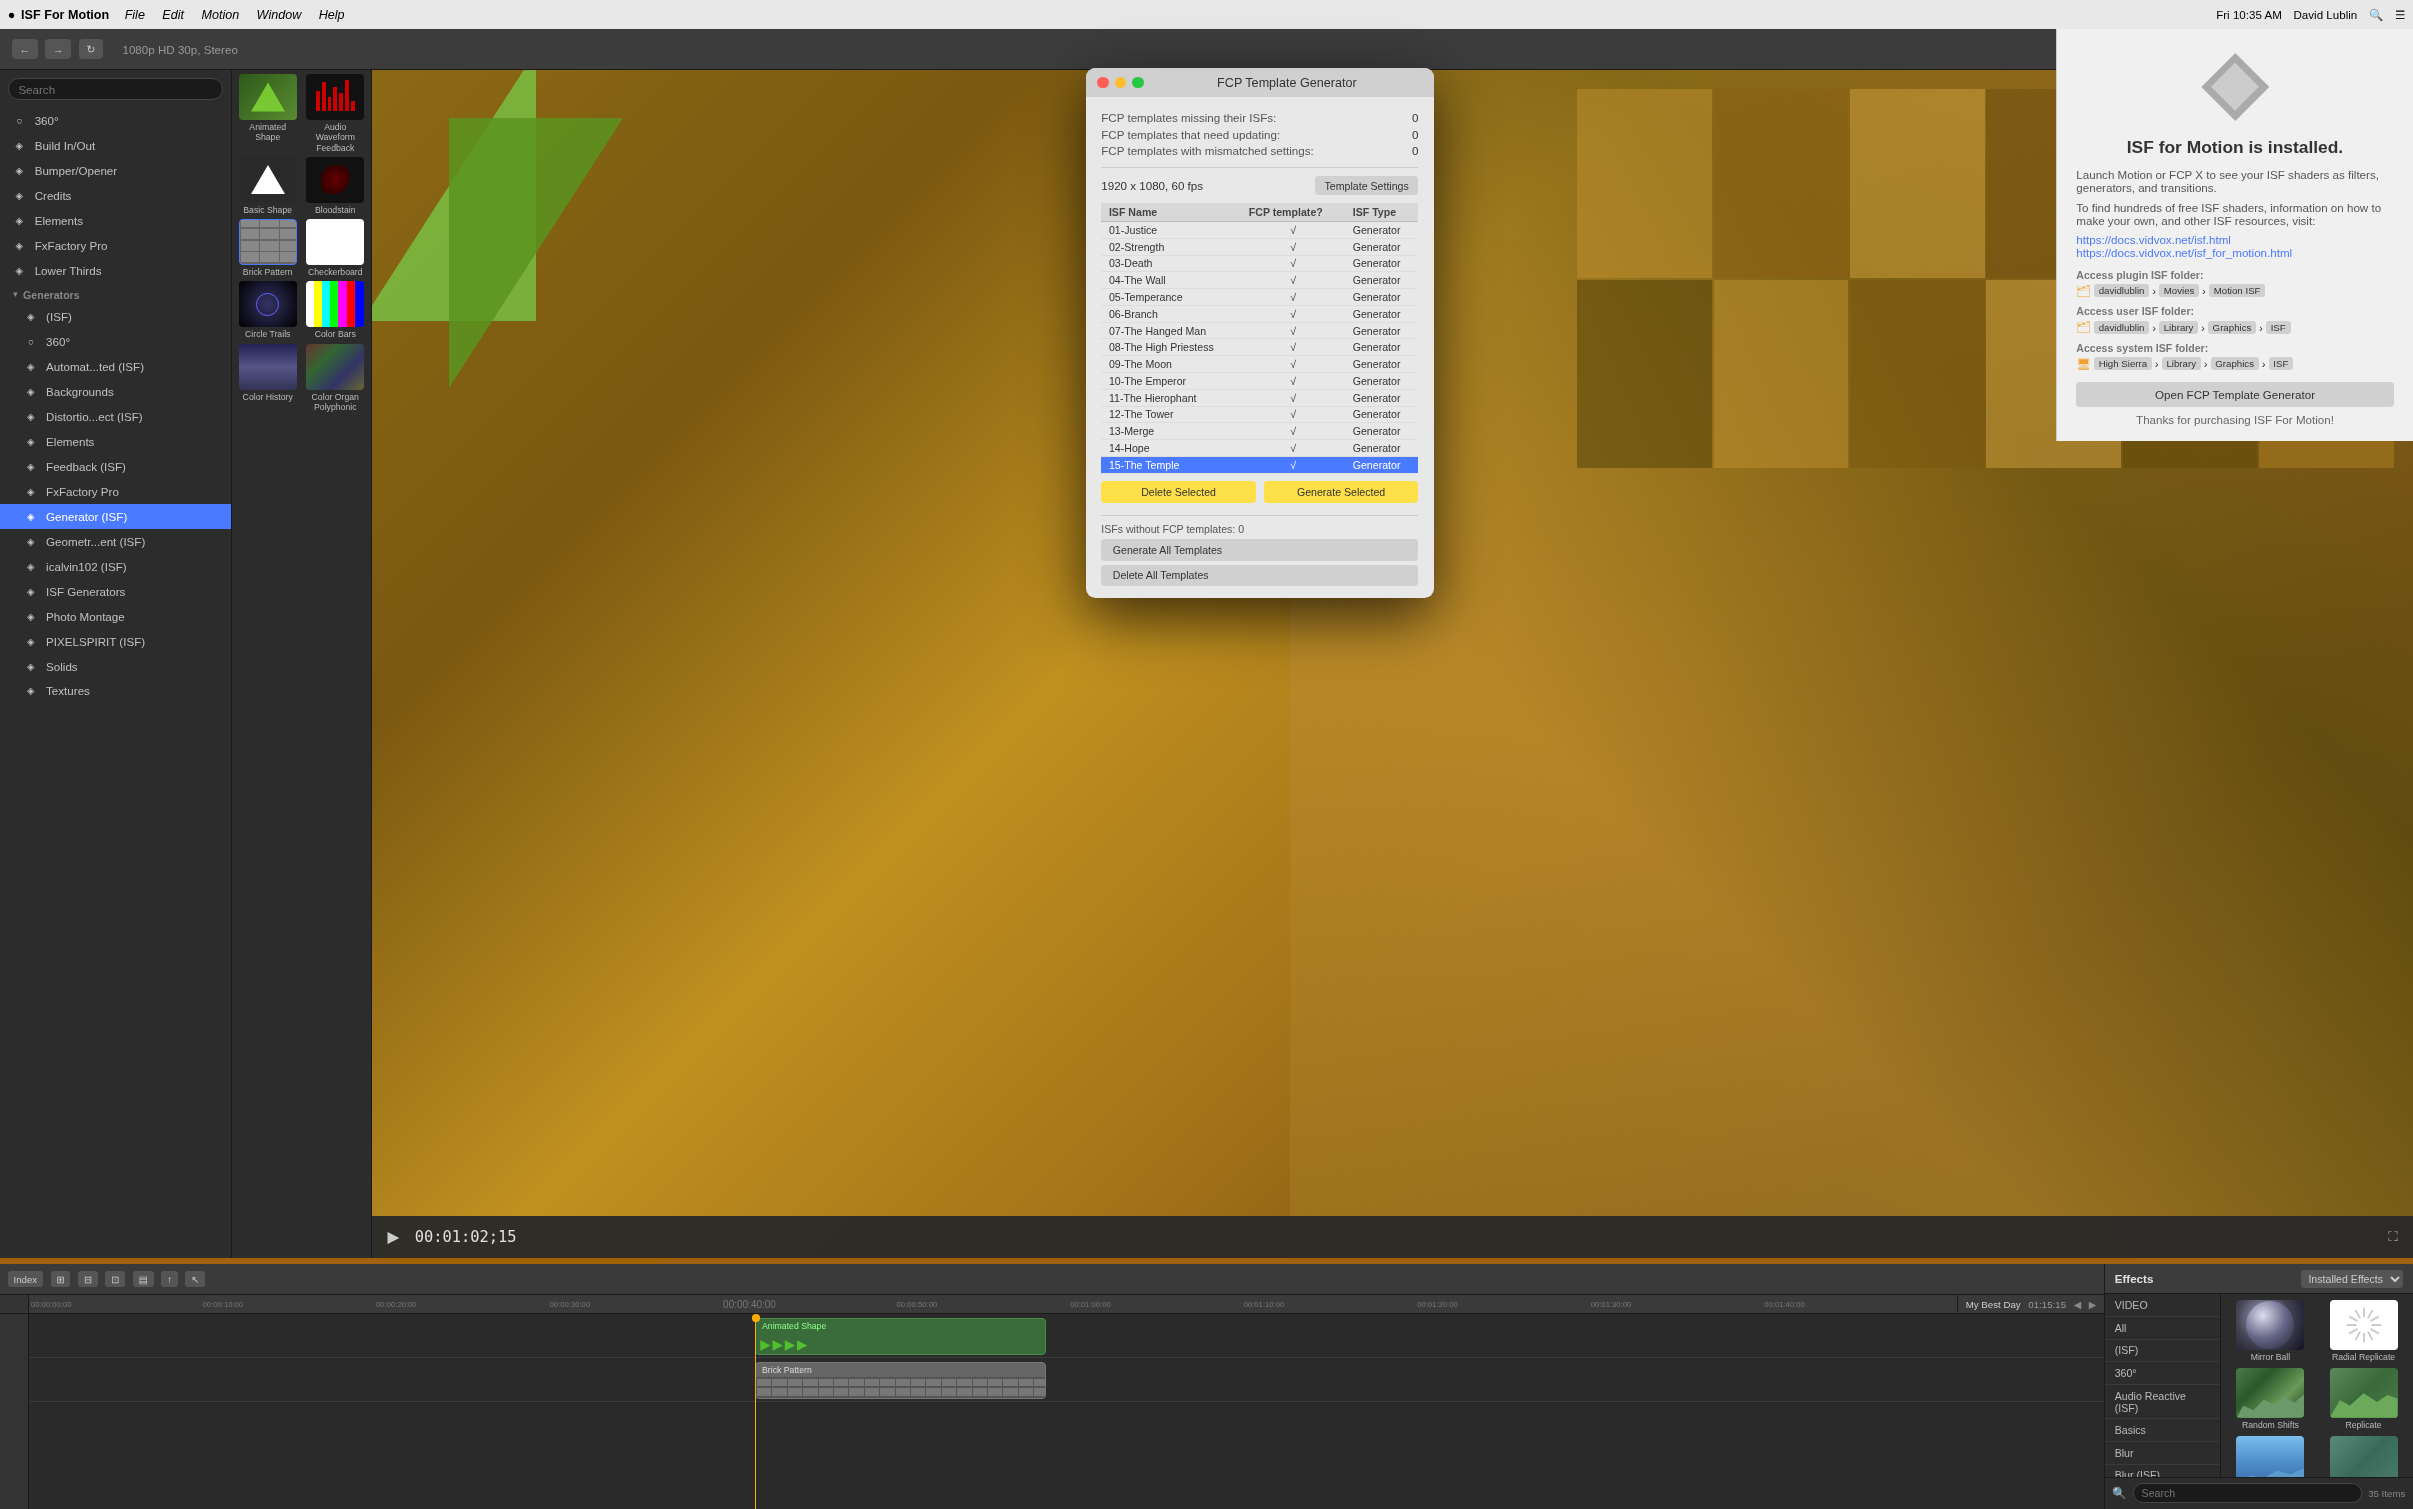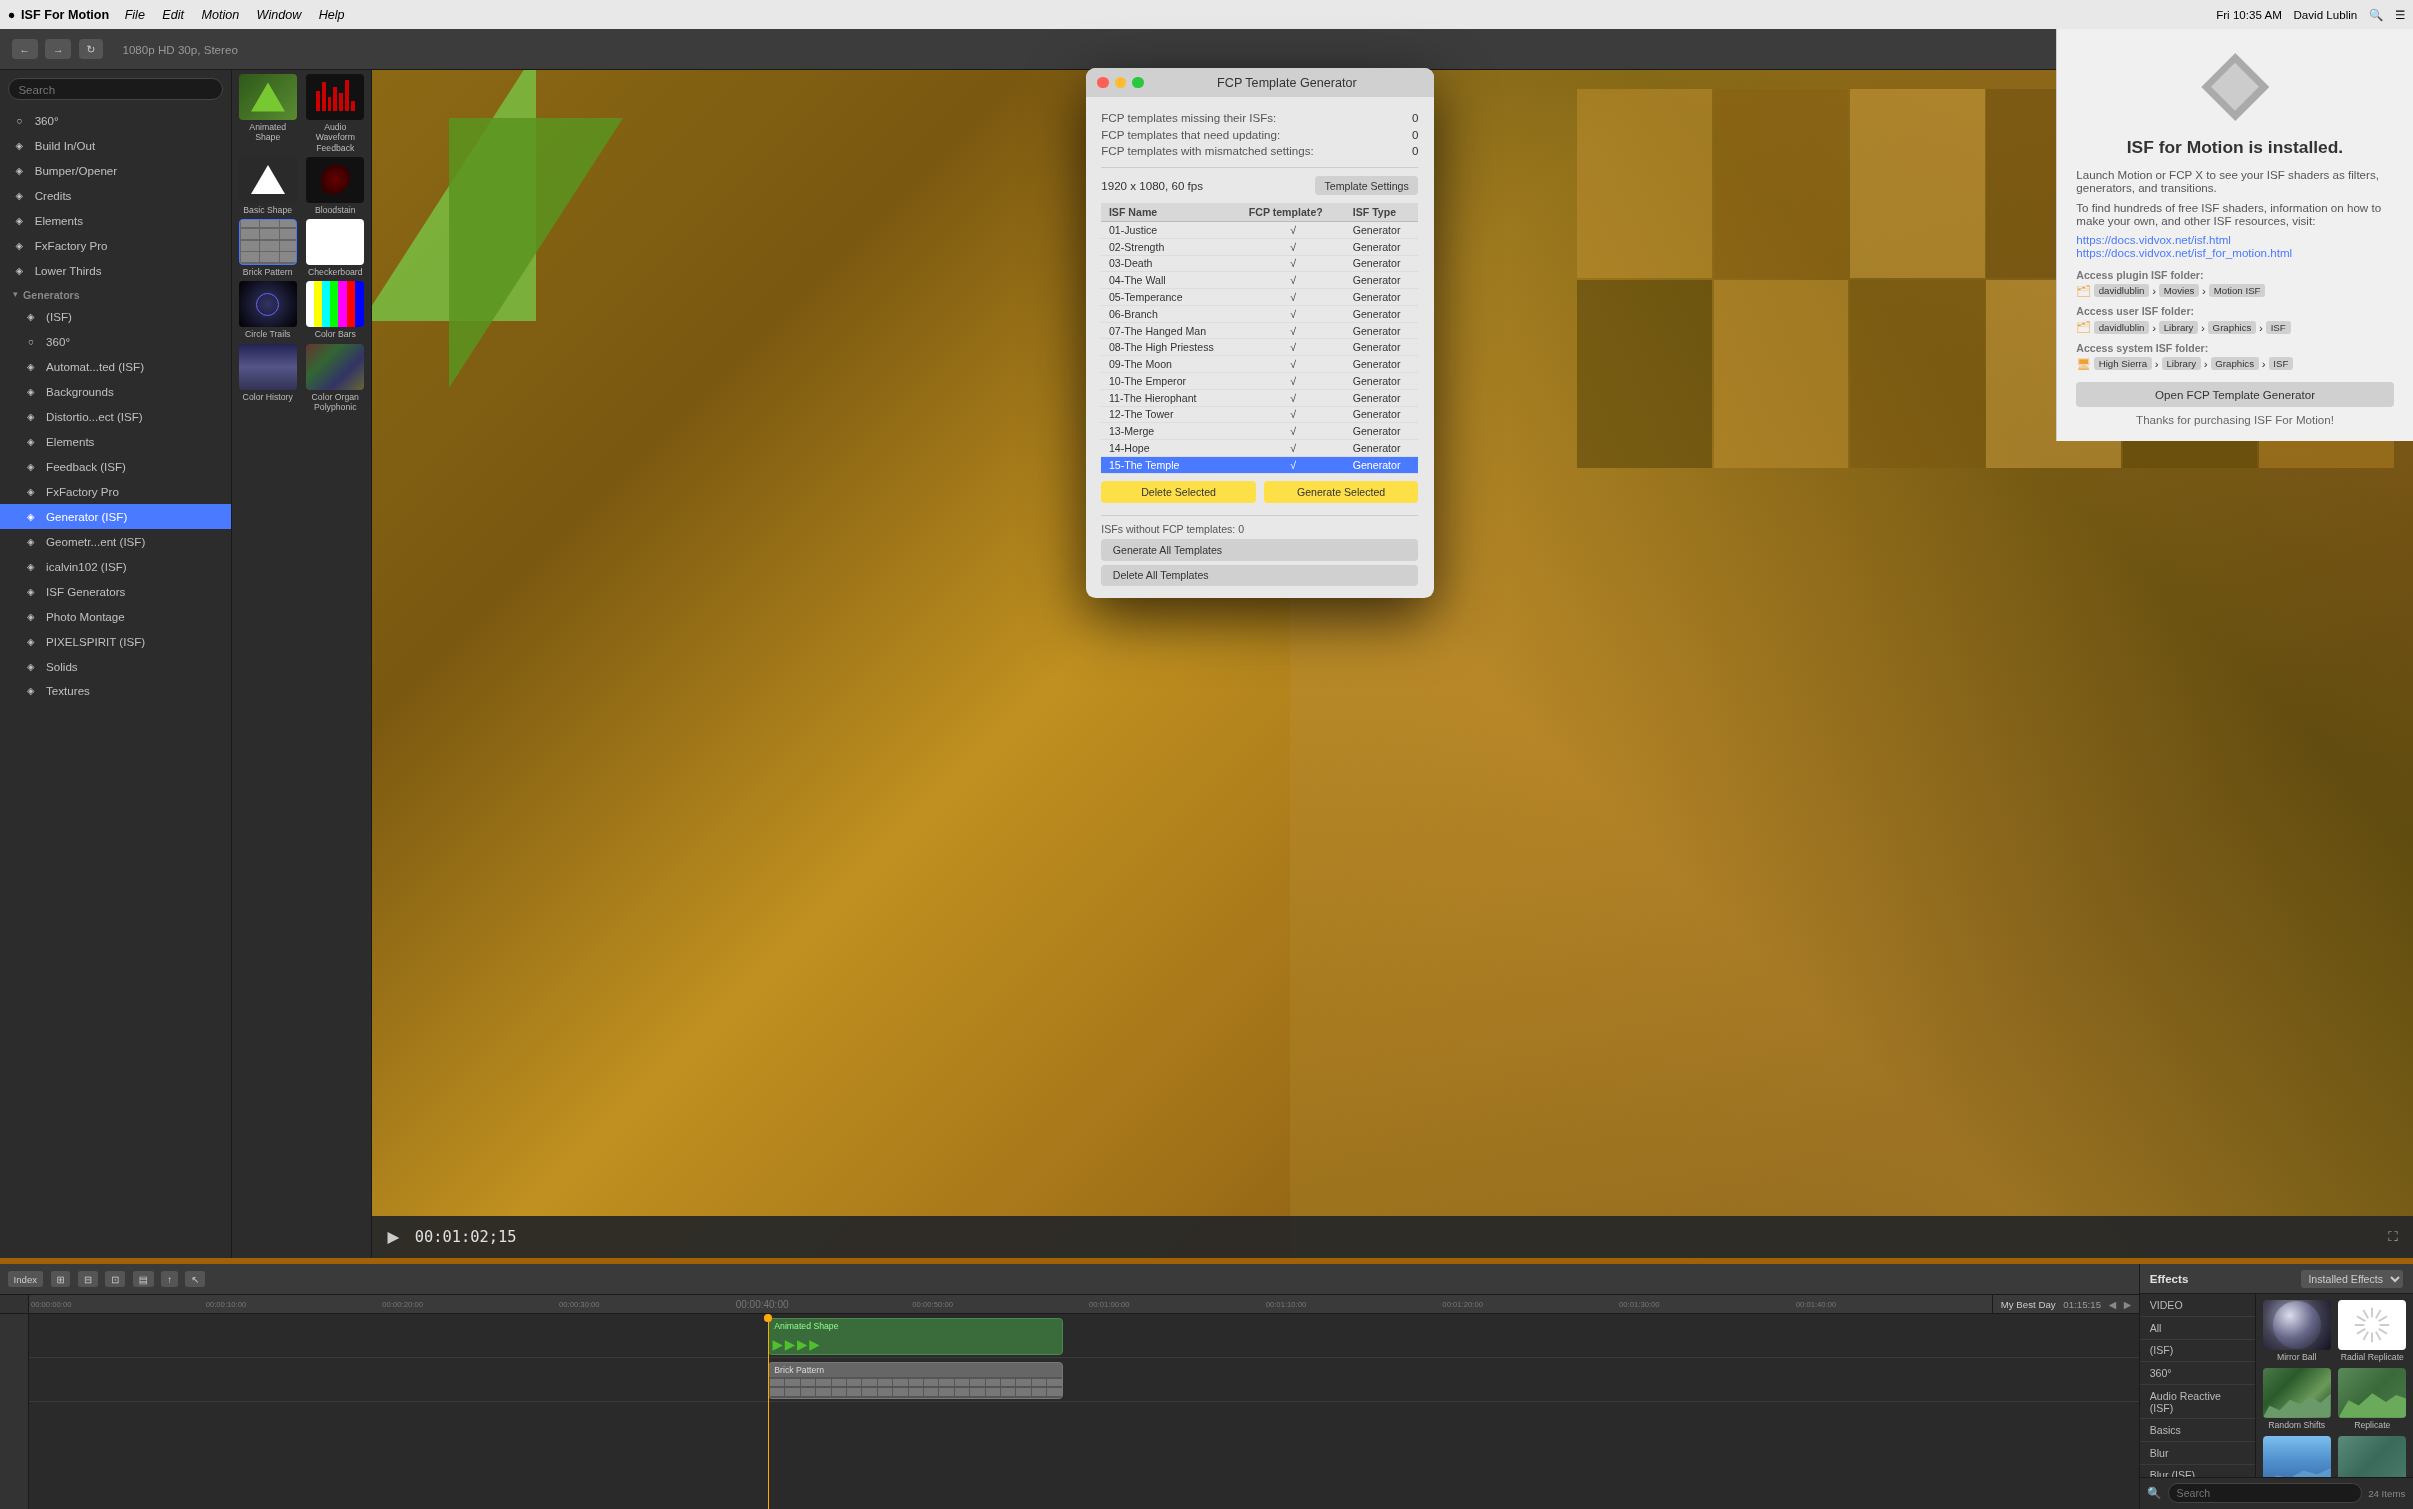--- a/index.html
+++ b/index.html
@@ -68,21 +68,21 @@
     .modal-table tr.selected td { background: #4a7aff; color: #fff; }
     .modal-actions { display: flex; justify-content: space-between; padding: 7.7px 0 3.9px; gap: 7.7px; }
     .modal-action-btn { flex: 1; background: #fde047; border: none; border-radius: 3.9px; padding: 4.8px 7.7px; font-size: 10.6px; cursor: pointer; color: #333; }
     .modal-bottom-stat { font-size: 10.6px; color: #555; margin: 5.8px 0 3.9px; }
     .modal-bottom-actions { display: flex; flex-direction: column; gap: 3.9px; }
     .modal-bottom-btn { background: #d0d0d0; border: none; border-radius: 3.9px; padding: 4.8px 11.6px; font-size: 10.6px; cursor: pointer; color: #333; text-align: left; }
     .timeline-toolbar { background: #3a3a3a; height: 31px; display: flex; align-items: center; padding: 0 7.7px; gap: 7.7px; border-bottom: 1px solid #1a1a1a; }
     .timeline-toolbar-btn { background: #555; border: none; border-radius: 2.9px; color: #ccc; padding: 2.9px 5.8px; font-size: 9.7px; cursor: pointer; }
 
     
-    .effects-panel { width: 274px; background: #2c2c2c; border-left: 1px solid #1a1a1a; display: flex; flex-direction: column; }
+    .effects-panel { width: 309px; background: #2c2c2c; border-left: 1px solid #1a1a1a; display: flex; flex-direction: column; }
     .effects-header { background: #3c3c3c; padding: 5.8px 9.7px; font-size: 11.6px; font-weight: 600; color: #e0e0e0; display: flex; justify-content: space-between; align-items: center; border-bottom: 1px solid #1a1a1a; }
     .effects-select { background: #555; border: none; color: #ccc; font-size: 10.6px; border-radius: 2.9px; padding: 1.9px 3.9px; cursor: pointer; }
     .effects-categories { width: 116px; border-right: 1px solid #1a1a1a; overflow-y: auto; flex-shrink: 0; }
     .effects-cat { padding: 4.8px 9.7px; font-size: 10.6px; color: #bbb; cursor: pointer; border-bottom: 1px solid #3a3a3a; }
     .effects-grid-area { flex: 1; overflow-y: auto; }
     .effects-grid { display: grid; grid-template-columns: 1fr 1fr; gap: 5.8px; padding: 5.8px; }
     .effect-item { display: flex; flex-direction: column; align-items: center; cursor: pointer; }
     .effect-thumb { width: 68px; height: 50px; border-radius: 3.9px; overflow: hidden; background: #444; display: flex; align-items: center; justify-content: center; }
     .effect-label { font-size: 8.7px; color: #bbb; text-align: center; margin-top: 1.9px; max-width: 70px; }
     .effects-body { display: flex; flex: 1; overflow: hidden; }
@@ -509,21 +509,21 @@
                 <div class="effect-thumb" style="width:68px;height:50px;border-radius:3.9px;overflow:hidden;background:linear-gradient(135deg,#5a8a7a,#3a6a5a,#4a7a6a);"></div>
 
               </div>
 
             </div>
           </div>
         </div>
         <div class="effects-search-bar">
           <span>🔍</span>
           <input type="text" placeholder="Search" style="">
-          <span class="effects-count">24 Items</span>
+          <span class="effects-count">35 Items</span>
         </div>
       </div>
 
     </div>
   </div>
 </div>
 
 <div class="modal-overlay">
   <div class="modal">
     <div class="modal-titlebar">

